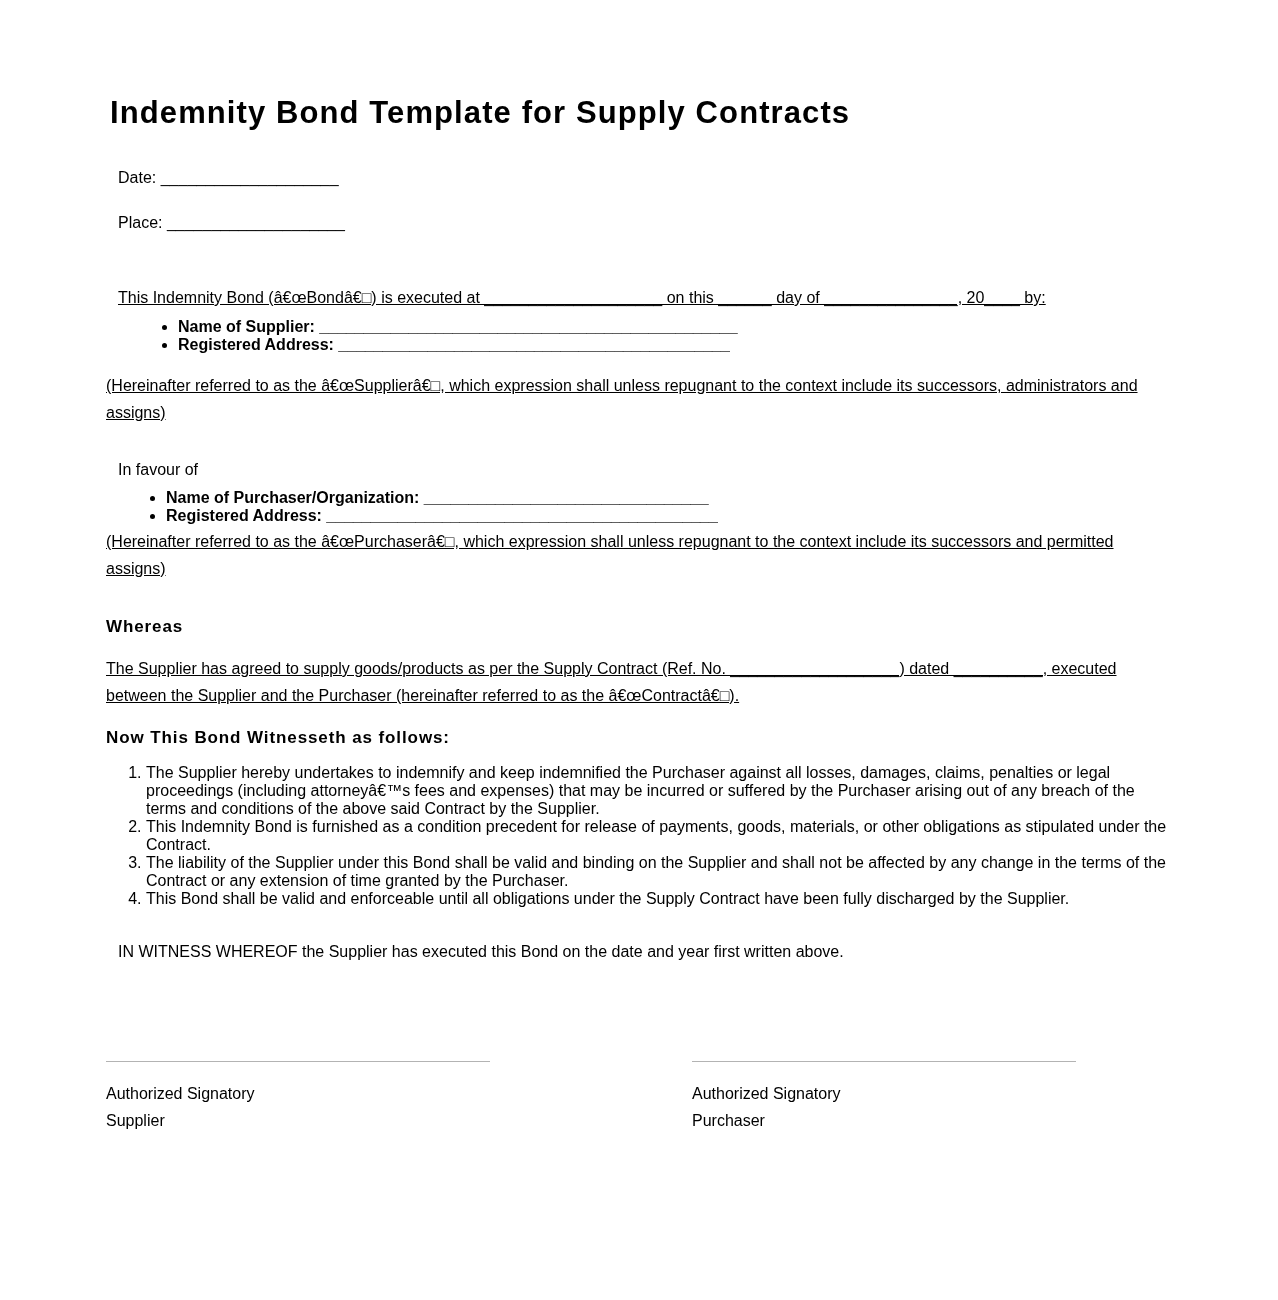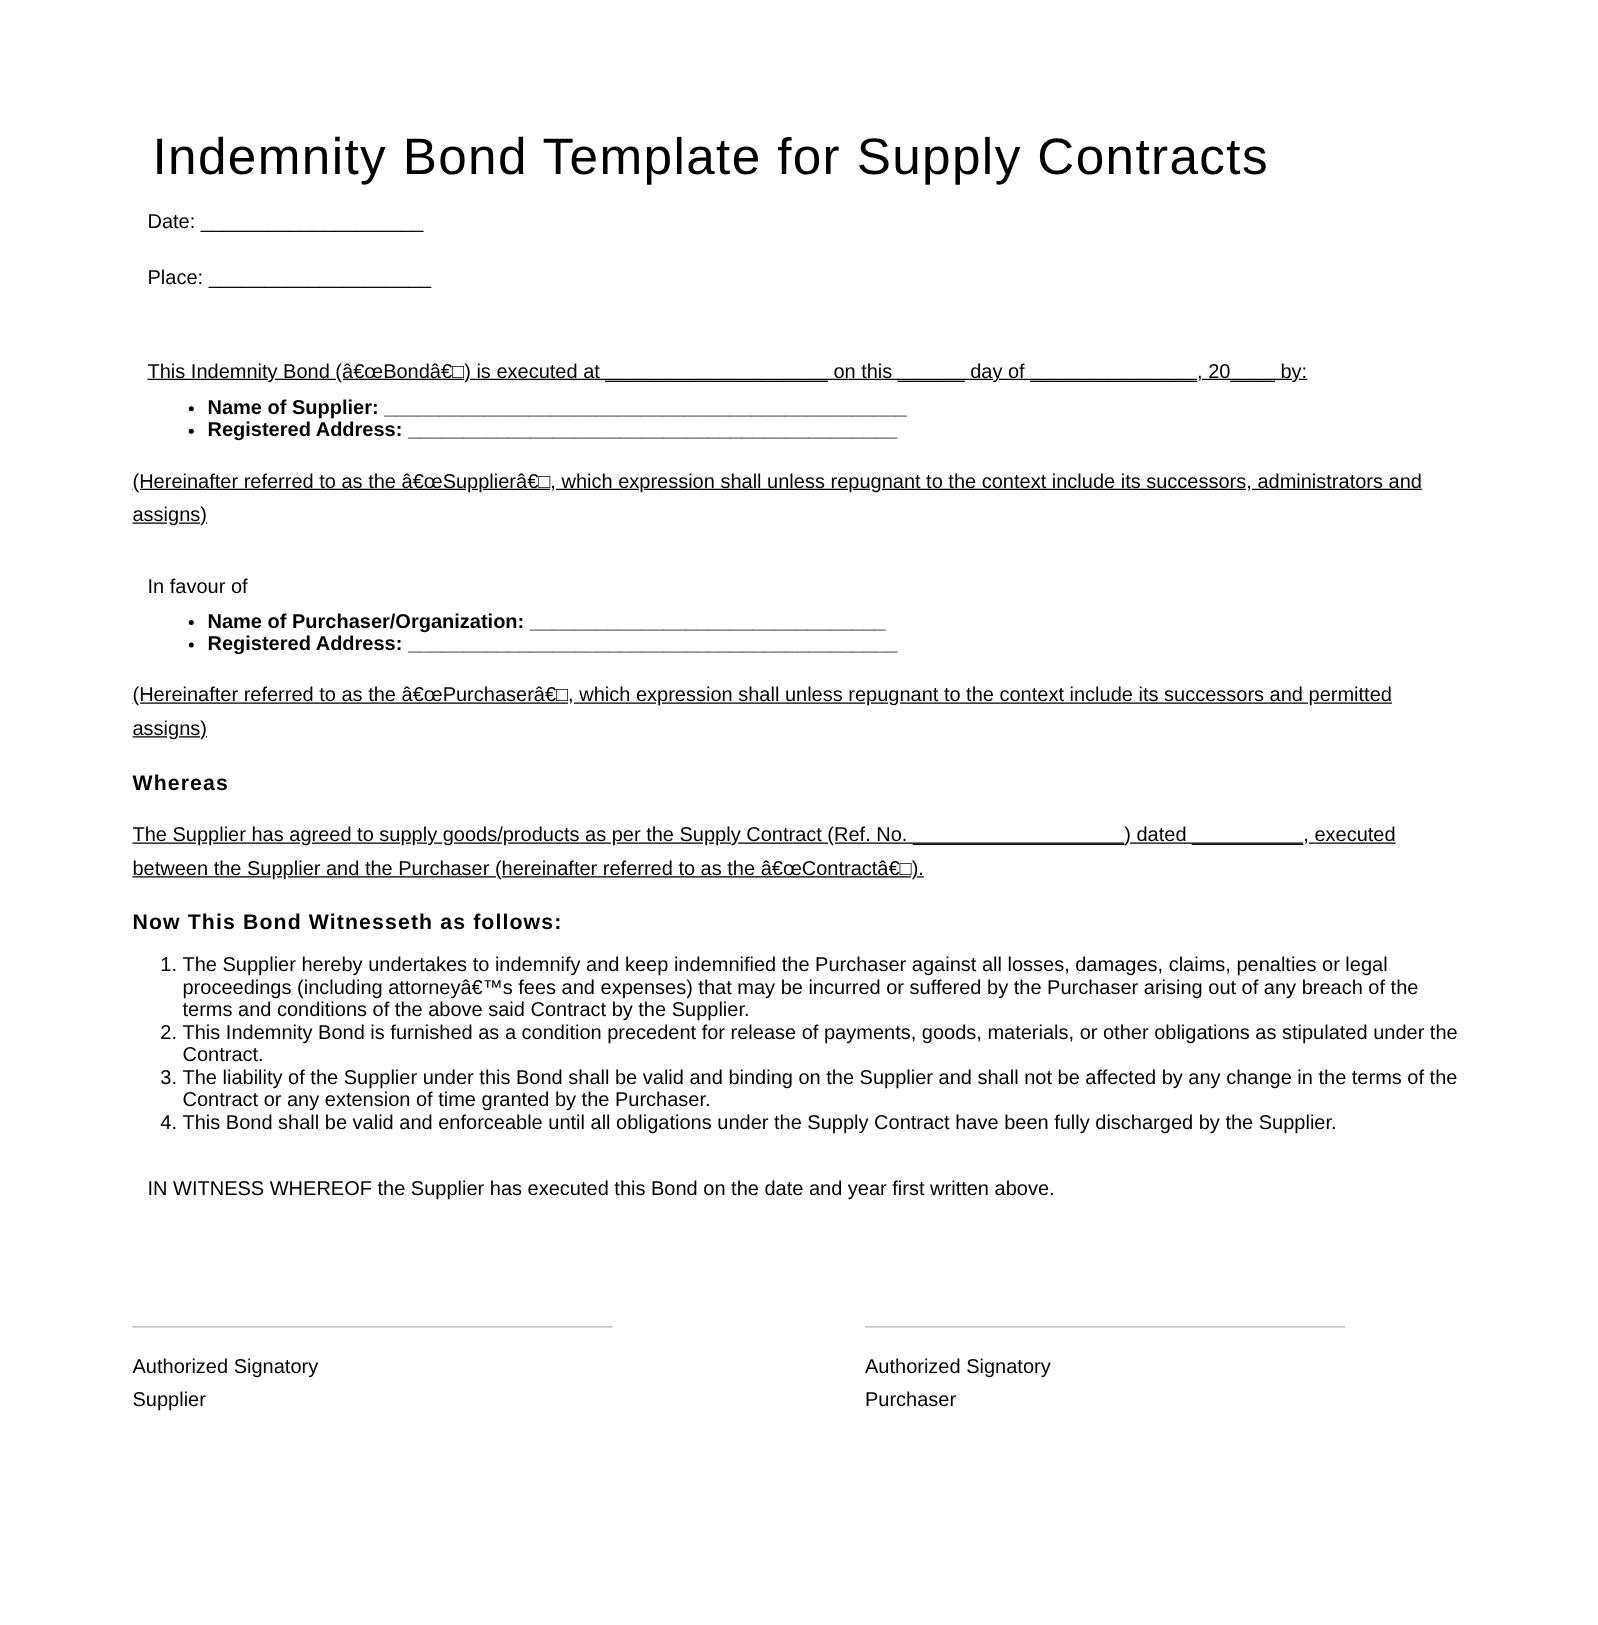--- a/index.html
+++ b/index.html
@@ -4,22 +4,22 @@
   <style>
     html, body { margin: 0; padding: 0; background: #ffffff; }
     body {
       width: 1278px; height: 1300px; overflow: hidden;
       font-family: "Liberation Sans", sans-serif;
       color: #000;
       font-size: 16px;
     }
     .page { position: relative; padding: 0 110px 0 106px; }
     h1 {
-      position: absolute; left: 106px; top: 89px; margin: 16px;
-      font-size: 41px; font-weight: normal; letter-spacing: 1.1px;
+      position: absolute; left: 106px; top: 89px; margin: 4px;
+      font-size: 31px; font-weight: bold; letter-spacing: 1.1px;
       line-height: 40px; white-space: nowrap;
     }
     .abs { position: absolute; left: 106px; margin: 12px; line-height: 27px; white-space: nowrap; }
     .para { position: absolute; left: 106px; width: 1062px; margin: 0; line-height: 27px; text-decoration: underline; }
     ul.bul, ol.num {
       position: absolute; margin: 0; padding: 0; line-height: 18px;
     }
     ul.bul { left: 166px; list-style: disc; }
     ul.bul li { font-weight: bold; white-space: nowrap; }
     ol.num { left: 146px; width: 1030px; list-style: decimal; }
@@ -35,35 +35,35 @@
 
 <div class="page">
 
   <h1>Indemnity Bond Template for Supply Contracts</h1>
 
   <p class="abs" style="top:152px;">Date: ____________________</p>
   <p class="abs" style="top:197px;">Place: ____________________</p>
 
   <p class="abs" style="top:272px;text-decoration:underline;">This Indemnity Bond (â€œBondâ€□) is executed at ____________________ on this ______ day of _______________, 20____ by:</p>
 
-  <ul class="bul" style="top:318px;">
+  <ul class="bul" style="top:318px;margin-left:12px;">
     <li>Name of Supplier: _______________________________________________</li>
     <li>Registered Address: ____________________________________________</li>
   </ul>
 
   <p class="para" style="top:372px;">(Hereinafter referred to as the â€œSupplierâ€□, which expression shall unless repugnant to the context include its successors, administrators and assigns)</p>
 
   <p class="abs" style="top:444px;">In favour of</p>
 
   <ul class="bul" style="top:489px;">
     <li>Name of Purchaser/Organization: ________________________________</li>
     <li>Registered Address: ____________________________________________</li>
   </ul>
 
-  <p class="para" style="top:543px;">(Hereinafter referred to as the â€œPurchaserâ€□, which expression shall unless repugnant to the context include its successors and permitted assigns)</p>
+  <p class="para" style="top:528px;">(Hereinafter referred to as the â€œPurchaserâ€□, which expression shall unless repugnant to the context include its successors and permitted assigns)</p>
 
   <h3 style="top:616px;">Whereas</h3>
 
   <p class="para" style="top:655px; width:1020px;">The Supplier has agreed to supply goods/products as per the Supply Contract (Ref. No. ___________________) dated __________, executed between the Supplier and the Purchaser (hereinafter referred to as the â€œContractâ€□).</p>
 
   <h3 style="top:727px;">Now This Bond Witnesseth as follows:</h3>
 
   <ol class="num" style="top:764px;">
     <li>The Supplier hereby undertakes to indemnify and keep indemnified the Purchaser against all losses, damages, claims, penalties or legal proceedings (including attorneyâ€™s fees and expenses) that may be incurred or suffered by the Purchaser arising out of any breach of the terms and conditions of the above said Contract by the Supplier.</li>
     <li>This Indemnity Bond is furnished as a condition precedent for release of payments, goods, materials, or other obligations as stipulated under the Contract.</li>

